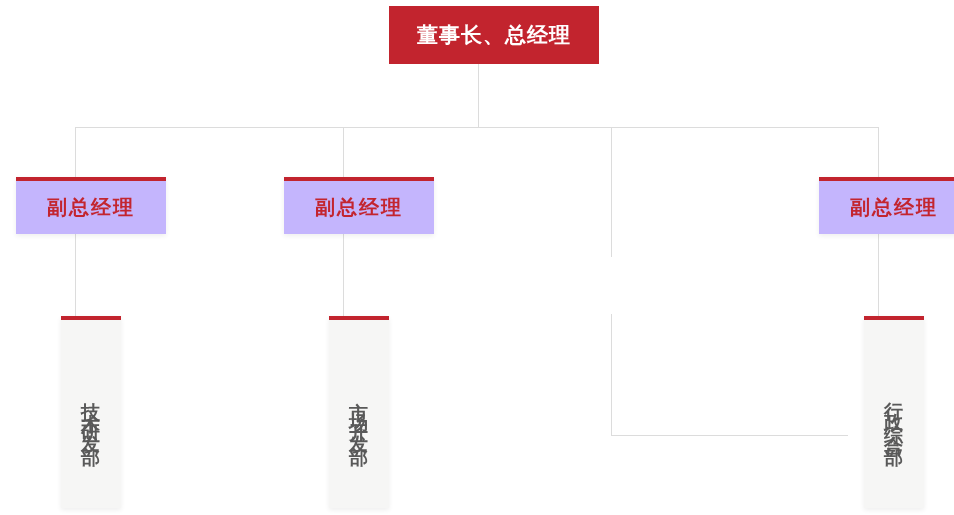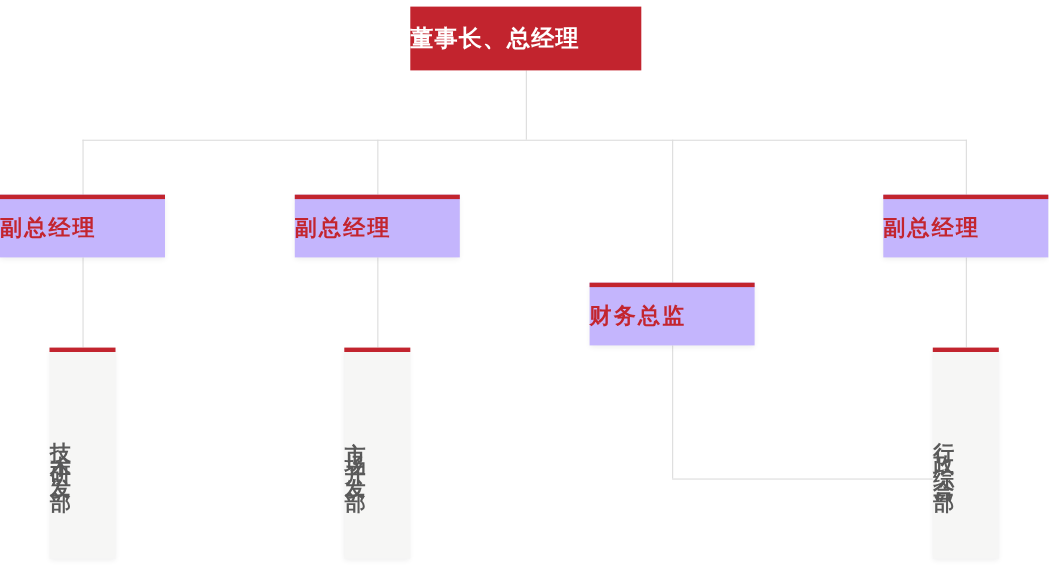--- a/index.html
+++ b/index.html
@@ -33,21 +33,23 @@
   .l-vp2-dept   { left: 343px; top: 234px; height: 82px; }
   .l-vp3-dept   { left: 878px; top: 234px; height: 82px; }
   .l-cfo-down   { left: 611px; top: 314px; height: 121px; }
   .l-cfo-right  { left: 611px; top: 435px; width: 237px; }
 
   
   .node {
     position: absolute;
     display: flex;
     align-items: center;
+    justify-content: center;
     box-sizing: border-box;
+    margin-left: 16px;
   }
   .root-node {
     left: 373px; top: 6px;
     width: 210px; height: 58px;
     background: #c2242e;
     color: #ffffff;
     font-size: 21px;
     font-weight: bold;
     letter-spacing: 1px;
   }
@@ -106,23 +108,20 @@
   <div class="node root-node">
     <span>董事长、总经理</span>
   </div>
 
   <div class="node mid-node n-vp1">
     <span>副总经理</span>
   </div>
   <div class="node mid-node n-vp2">
     <span>副总经理</span>
   </div>
-  <div class="node mid-node n-cfo">
-    <span>财务总监</span>
-  </div>
   <div class="node mid-node n-vp3">
     <span>副总经理</span>
   </div>
 
   <div class="node dept-node n-dept1">
     <span class="dept-label">技术研发部</span>
   </div>
   <div class="node dept-node n-dept2">
     <span class="dept-label">市场开发部</span>
   </div>

